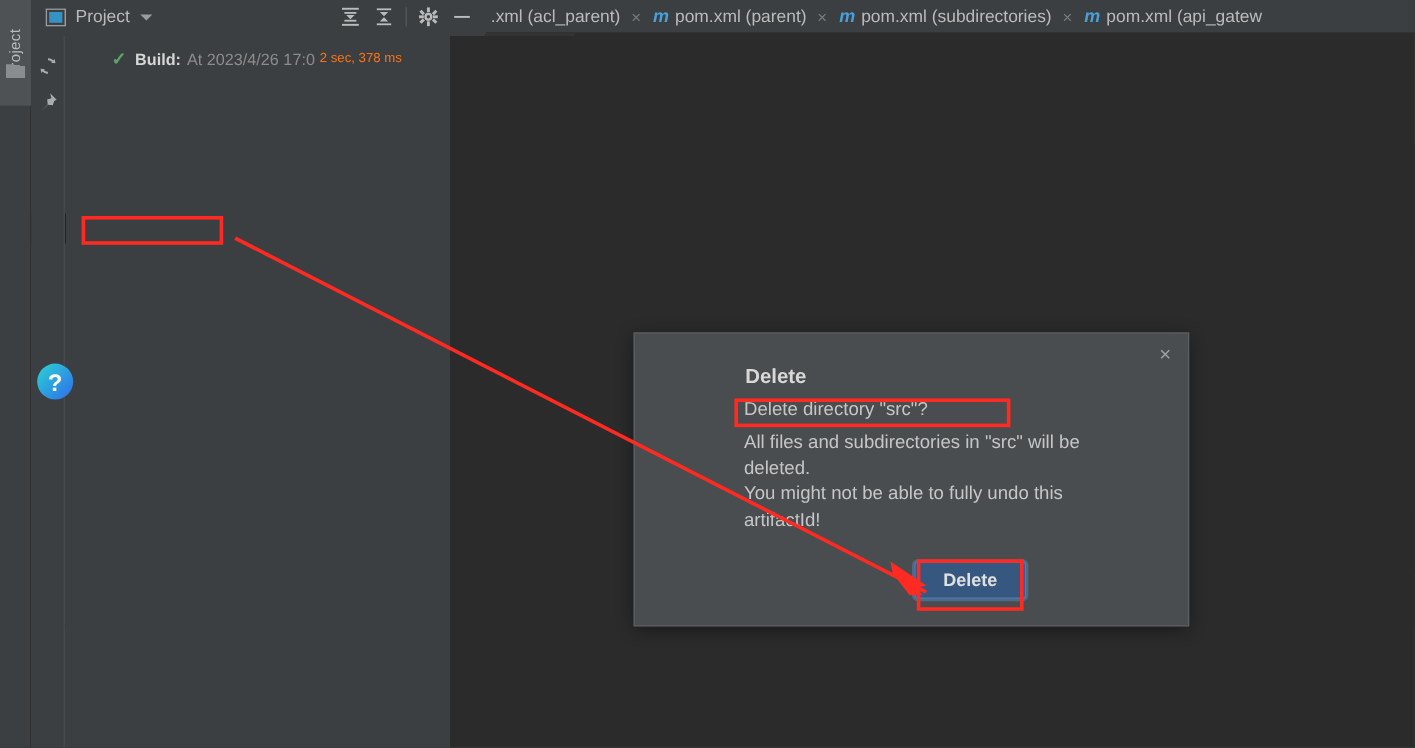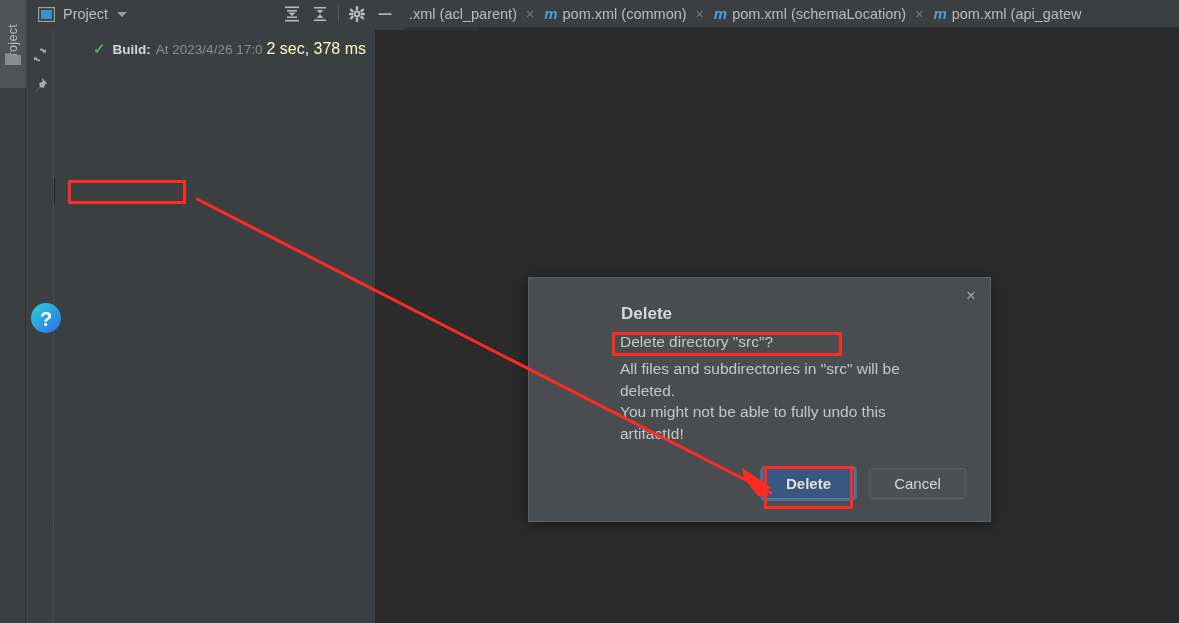--- a/index.html
+++ b/index.html
@@ -187,21 +187,21 @@
     position: absolute; left: 55px; top: 30px; width: 320px; bottom: 0;
     background: #3c3f41;
   }
   .sync-row {
     position: absolute; left: 0; top: 10px; display: flex; align-items: center;
     font-size: 13.5px; white-space: nowrap;
   }
   .sync-row .chk { margin-left: 38px; color: #59a869; font-size: 15px; font-weight: bold; }
   .sync-row .s1 { margin-left: 7px; color: #d6d6d6; font-weight: bold; }
   .sync-row .s2 { margin-left: 5px; color: #8c8c8c; }
-  .sync-row .s3 { margin-left: 4px; color: #fef9c3; font-size: 16px; }
+  .sync-row .s3 { margin-left: 4px; color: #f97316; font-size: 11px; }
   .build-detail {
     position: absolute; left: 375px; top: 30px; right: 0; bottom: 0;
     background: #2b2b2b;
   }
 
   
   .dialog {
     position: absolute; left: 528px; top: 277px; width: 463px; height: 245px;
     background: #4a4d4f; border: 1px solid #5c5f61;
     box-shadow: 0 3px 14px rgba(0,0,0,.45);
@@ -436,26 +436,26 @@
   <div class="editor">
 
     <div class="tabbar">
 
     <div class="tab">
           <span>.xml (acl_parent)</span>
           <span class="x">×</span>
         </div>
         <div class="tab">
           <span class="m">m</span>
-          <span>pom.xml (common)</span>
+          <span>pom.xml (parent)</span>
           <span class="x">×</span>
         </div>
         <div class="tab">
           <span class="m">m</span>
-          <span>pom.xml (schemaLocation)</span>
+          <span>pom.xml (subdirectories)</span>
           <span class="x">×</span>
         </div>
         <div class="tab">
           <span class="m">m</span>
           <span>pom.xml (api_gatew</span>
         </div>
       </div>
 
     <div class="gutter">
         <div class="lnum" style="top: 6px;">1</div>
@@ -542,21 +542,20 @@
       <linearGradient id="qg" x1="0" y1="0" x2="1" y2="1">
         <stop offset="0%" stop-color="#2ad4d4"></stop>
         <stop offset="100%" stop-color="#2f6bea"></stop>
       </linearGradient>
     </defs>
     <circle cx="16" cy="16" r="15" fill="url(#qg)"></circle>
     <text x="16" y="23.5" font-family="Liberation Sans, sans-serif" font-size="20" font-weight="bold" fill="#ffffff" text-anchor="middle">?</text>
   </svg>
 
   <div class="dlg-btn primary">Delete</div>
-  <div class="dlg-btn secondary">Cancel</div>
 
   <div class="redbox" style="left:68px; top:180px; width:118px; height:24px;"></div>
   <div class="redbox" style="left:612px; top:332px; width:230px; height:24px;"></div>
   <div class="redbox" style="left:764px; top:466px; width:89px; height:43px;"></div>
 
   <div class="redline" style="left: 196px; top: 197px; width: 647.148px; transform: rotate(27.1194deg);"></div>
   <svg class="arrowhead" style="left: 738px; top: 466px; width: 44px; height: 44px;" viewBox="0 0 44 44">
       <path d="M4 2 L34 22 L25 24 L31 30 L20 30 L6 12 Z" fill="#ff2a21"></path>
     </svg>
 

